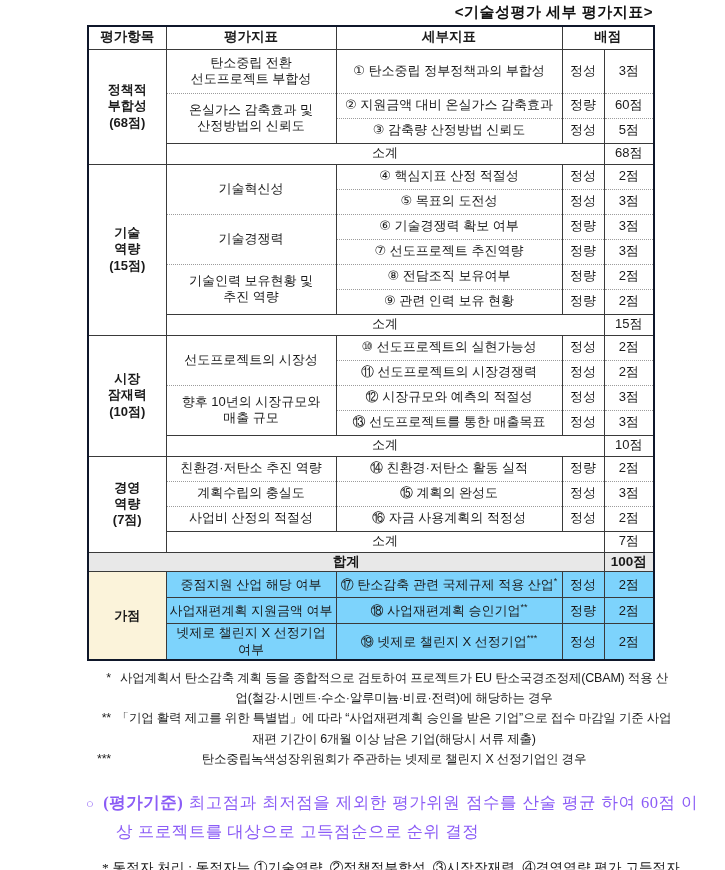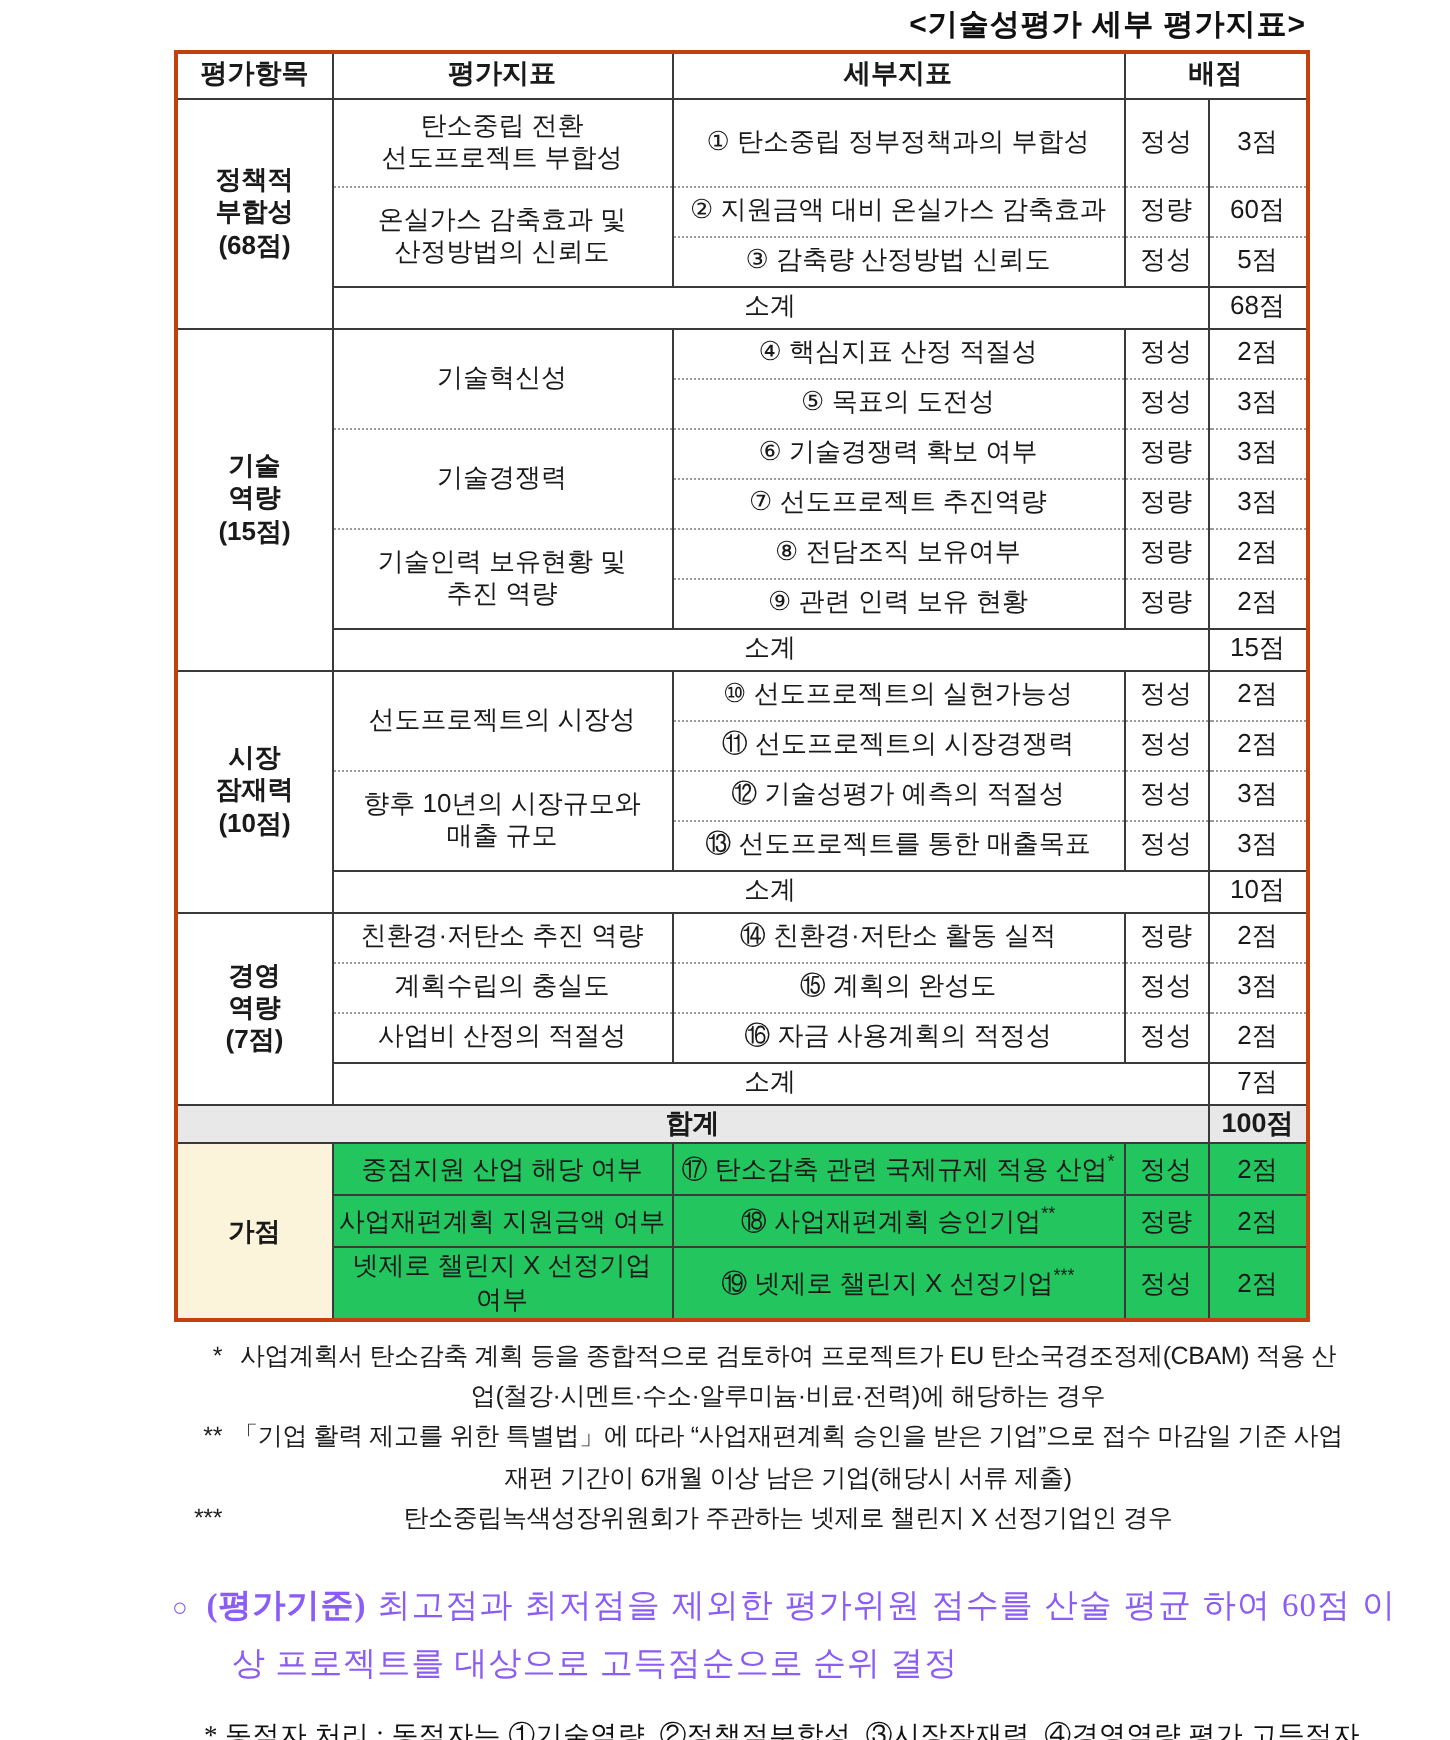--- a/index.html
+++ b/index.html
@@ -12,42 +12,42 @@
   }
   .doc { padding-top: 3px; }
   .doc-title {
     width: 566px; margin: 0 0 3px 87px;
     text-align: right; font-size: 15px; font-weight: bold;
     letter-spacing: 0.5px; color: #111;
   }
   table.eval {
     border-collapse: collapse; table-layout: fixed;
     width: 566px; margin-left: 87px;
-    border: 2px solid #c2410c;
+    border: 2px solid #0f172a;
   }
   table.eval th, table.eval td {
     border-left: 1px solid #3a3a3a; border-right: 1px solid #3a3a3a;
     border-top: 1px solid #3a3a3a; border-bottom: none;
     font-size: 13px; text-align: center; vertical-align: middle;
     padding: 1px 2px; line-height: 1.25; color: #1a1a1a;
     overflow: hidden;
   }
   table.eval th { font-weight: bold; height: 23px; font-size: 13.5px; }
   tr.detail { height: 25px; }
   tr.tall { height: 44px; }
   tr.subtotal { height: 21px; padding-left: 32px; }
   tr.total-row { height: 16px; }
   tr.bonus-row { height: 26px; }
   tr.dotted td { border-top: 1px dotted #9c9c9c; }
   td.cat { font-weight: bold; white-space: pre-line; font-size: 13.5px; }
   td.ind { white-space: pre-line; }
   td.det { text-align: left; padding-left: 6px; }
   td.det sup { font-size: 9px; line-height: 0; }
   tr.total-row td { background: #e8e8e8; font-weight: bold; font-size: 13.5px; }
-  tr.bonus-row td { background: #22c55e; }
+  tr.bonus-row td { background: #7dd3fc; }
   tr.bonus-row td.cat { background: #fbf3da; margin-left: 20px; }
   .footnotes { margin: 7px 0 0 92px; width: 580px; }
   .footnote {
     display: flex; font-size: 12.5px; line-height: 1.62; color: #1c1c1c;
     letter-spacing: -0.2px;
   }
   .footnote .marker { min-width: 24px; text-align: right; padding-right: 5px; flex: none; }
   .footnote .ftext { flex: 1; text-align: center; }
   .criteria {
     margin: 20px 0 0 86px; width: 612px;
@@ -166,21 +166,21 @@
           <td>2점</td>
         </tr>
         <tr class="dotted detail">
           <td class="det">⑪ 선도프로젝트의 시장경쟁력</td>
           <td>정성</td>
           <td>2점</td>
         </tr>
         <tr class="dotted detail">
           <td class="ind" rowspan="2">향후 10년의 시장규모와
 매출 규모</td>
-          <td class="det">⑫ 기술성평가 예측의 적절성</td>
+          <td class="det">⑫ 시장규모와 예측의 적절성</td>
           <td>정성</td>
           <td>3점</td>
         </tr>
         <tr class="dotted detail">
           <td class="det">⑬ 선도프로젝트를 통한 매출목표</td>
           <td>정성</td>
           <td>3점</td>
         </tr>
         <tr class="subtotal">
           <td colspan="3">소계</td>

